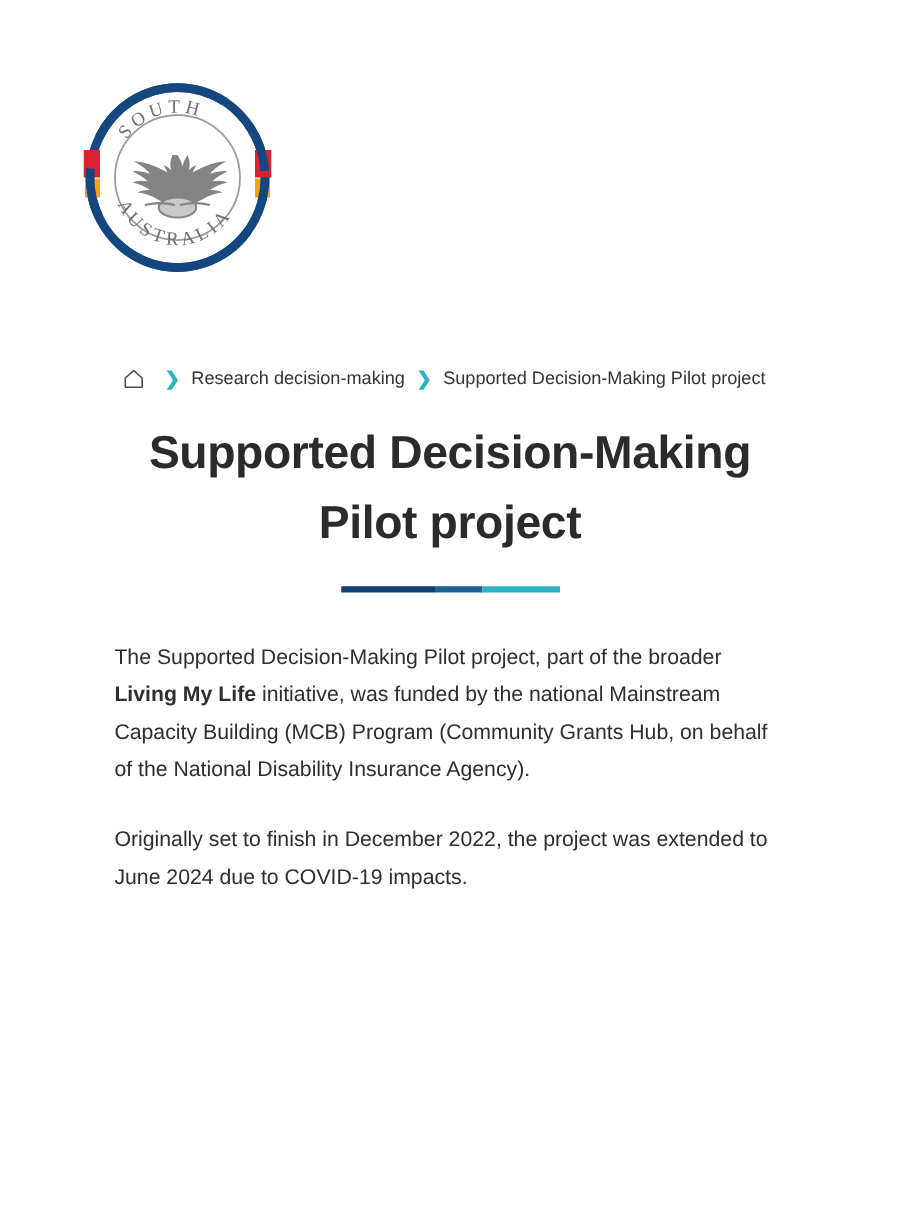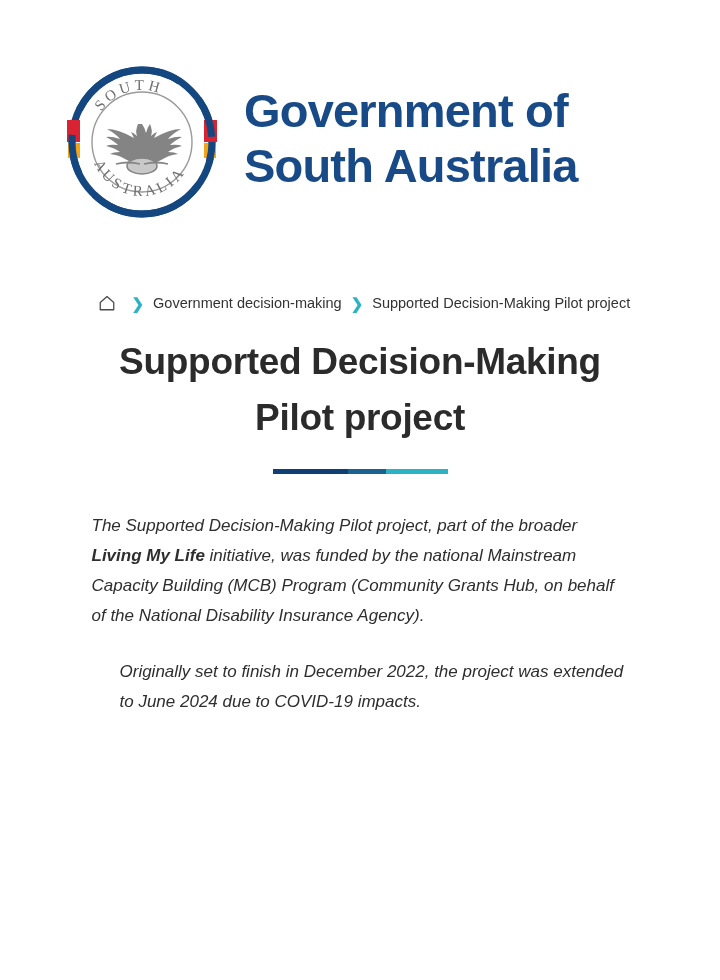--- a/index.html
+++ b/index.html
@@ -91,28 +91,28 @@
     width: 175px;
     height: 5px;
     margin: 24px auto 0 auto;
   }
   .title-divider span { display: block; height: 100%; }
   .seg-1 { flex: 0 0 43%; background: #0F3F73; }
   .seg-2 { flex: 0 0 22%; background: #1A6390; }
   .seg-3 { flex: 1 1 auto; background: #2BB3C4; }
 
   
-  .body-copy { padding: 0 4px; margin-top: 37px; font-style: italic; }
+  .body-copy { padding: 0 4px; margin-top: 37px; }
   .body-copy p {
     font-size: 17px;
     line-height: 1.77;
     color: #2e2e2e;
     margin: 0 0 26px 0;
   }
-  .body-copy p:last-child { margin-bottom: 0; margin-left: 28px; }
+  .body-copy p:last-child { margin-bottom: 0; }
   .body-copy b { font-weight: bold; }
 </style>
 </head>
 <body>
 
 <header class="brand-header">
 
   <div class="crest">
     <svg viewBox="0 0 160 160" width="160" height="160" aria-hidden="true">
       <defs>
@@ -140,38 +140,34 @@
       </text>
 
       <g fill="#848484" transform="translate(80,84)">
         <path d="M -4 -22 q -3 7 -1 12 q -3 -3 -6 -4 l 3 6 q -16 -9 -27 -9 q 9 5 13 10 q -9 -3 -14 -2 q 8 4 12 8 q -8 -1 -12 1 q 9 2 14 6 q -7 0 -10 2 q 9 1 15 5 l 10 5 q 3 2 5 6 l 4 -2 l 4 2 q 2 -4 5 -6 l 10 -5 q 6 -4 15 -5 q -3 -2 -10 -2 q 5 -4 14 -6 q -4 -2 -12 -1 q 4 -4 12 -8 q -5 -1 -14 2 q 4 -5 13 -10 q -11 0 -27 9 l 3 -6 q -3 1 -6 4 q 2 -5 -1 -12 q -3 4 -4 9 q -1 -5 -4 -9 z"></path>
         <ellipse cx="0" cy="20" rx="15" ry="8" fill="#c9c9c9" stroke="#848484" stroke-width="1.6"></ellipse>
         <path d="M -26 18 q 12 -3 24 0 M 26 18 q -12 -3 -24 0" stroke="#848484" stroke-width="1.8" fill="none"></path>
       </g>
     </svg>
   </div>
 
-  <div class="brand-wordmark">
-    <span class="line">Government of</span>
-    <span class="line">South Australia</span>
-  </div>
 
 </header>
 
 <main class="content">
 
   <nav class="breadcrumb">
     <span class="home-icon">
       <svg viewBox="0 0 24 24" width="18" height="18" fill="none" stroke="#4a4a4a" stroke-width="1.7" stroke-linejoin="round" stroke-linecap="round" aria-hidden="true">
         <path d="M3 11.2 L12 3.4 L21 11.2 V21 H3 Z"></path>
       </svg>
     </span>
 
     <span class="chev">❯</span>
-    <a class="crumb-link" href="#">Government decision-making</a>
+    <a class="crumb-link" href="#">Research decision-making</a>
 
     <span class="chev">❯</span>
     <span class="crumb-current">Supported Decision-Making Pilot project</span>
   </nav>
 
   <h1 class="page-title">Supported Decision-Making Pilot project</h1>
 
   <div class="title-divider">
     <span class="seg-1"></span>
     <span class="seg-2"></span>

